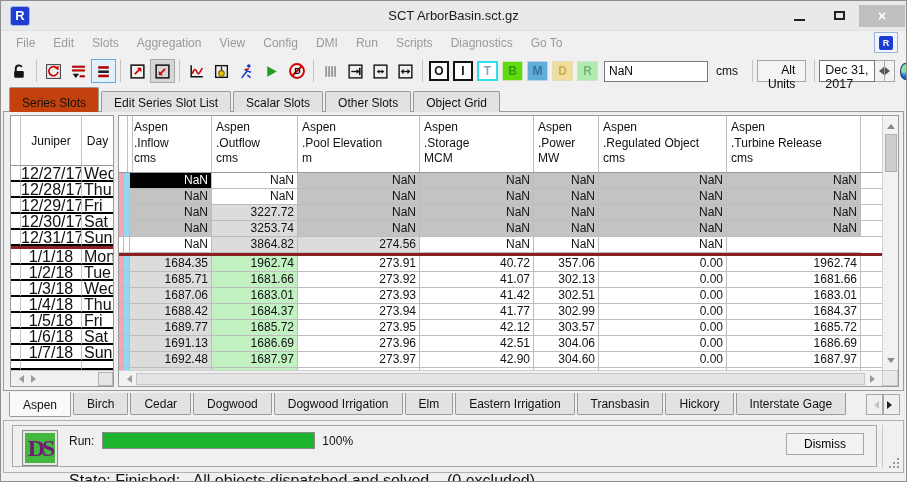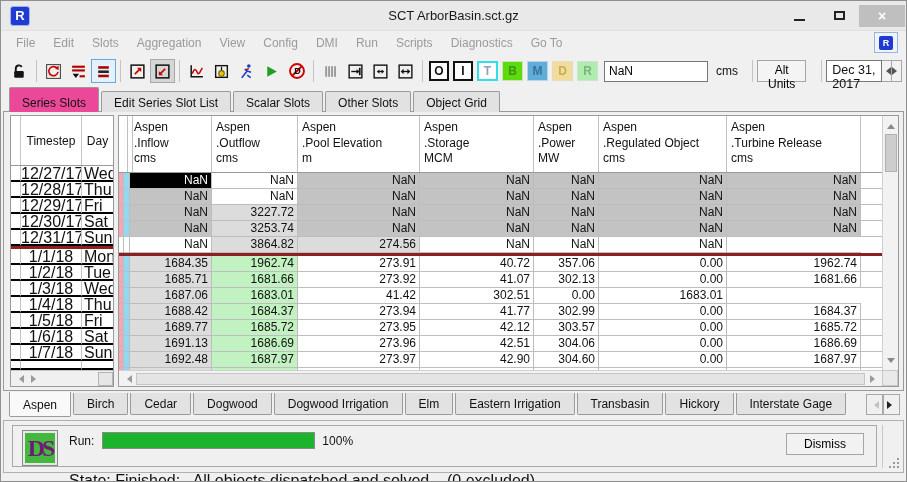--- a/index.html
+++ b/index.html
@@ -43,36 +43,36 @@
   .fb-o,.fb-i { background:#fff; border:2px solid #111; color:#111; width:20px; }
   .fb-t { background:#fff; border:2px solid #30dfe8; color:#8ba2bc; }
   .fb-b { background:#5cdc0c; color:#3f9414; border:1px solid #cde4b4; }
   .fb-m { background:#5fadd8; color:#39749c; border:1px solid #bcd4e4; }
   .fb-d { background:#f0dc9b; color:#c9ab56; border:1px solid #e4dcbc; }
   .fb-r { background:#b0ecb0; color:#7cb47c; border:1px solid #cce4cc; }
   .nan-input { width:104px; height:21px; border:1px solid #767676; padding:1px 4px; font-size:12px;
                font-family:"Liberation Sans",sans-serif; margin-left:4px; }
   .units-label { margin:0 10px 0 8px; }
   .alt-units { height:22px; padding:2px 10px; border:1px solid #a6a6a6; background:#f4f4f4; font-size:12px;
-               margin-right:11px; }
+               margin-right:4px;text-align:right; }
   .date-ctl { display:flex; align-items:center; height:22px; }
   .date-box { height:22px; border:1px solid #767676; background:#fff; padding:2px 5px; font-size:12.5px; }
   .spin { width:15px; height:22px; border:1px solid #a6a6a6; border-left:none; background:#f2f2f2;
           display:flex; align-items:center; justify-content:center; }
   .tri-l { width:0; height:0; border:4px solid transparent; border-right:5px solid #555; margin-right:3px; }
   .tri-r { width:0; height:0; border:4px solid transparent; border-left:5px solid #555; margin-left:3px; }
   .globe { width:17px; height:17px; border-radius:50%; margin-left:5px;
            background:radial-gradient(circle at 35% 30%, #8fe0a0 0 28%, #2f7fd4 55%, #143a9e 100%);
            border:1px solid #0f2d7a; }
 
   
   .toptabs { display:flex; align-items:flex-end; height:25px; padding-left:8px; position:relative; z-index:2; }
   .ttab { padding:4px 12px 4px; border:1px solid #9a9a9a; border-bottom:none; background:#e2e2e2;
           margin-right:2px; height:21px; font-size:12px; border-radius:2px 2px 0 0; }
-  .ttab.active { background:#ec4899; height:25px; padding-top:8px; position:relative; top:0; }
+  .ttab.active { background:#c2410c; height:25px; padding-top:8px; position:relative; top:0; }
 
   
   .pane-frame { margin:0 2px; border:1px solid #9a9a9a; background:#f0f0f0; height:280px; position:relative;
                 margin-top:-1px; padding:3px 4px; display:flex; }
   .frozen { width:104px; border:1px solid #9a9a9a; background:#fff; margin-left:2px; display:flex; flex-direction:column; }
   .f-hdr { height:57px; display:grid; grid-template-columns:10px 61px 31px; border-bottom:1px solid #9a9a9a; }
   .f-hdr div { display:flex; align-items:center; justify-content:center; font-size:12px; border-right:1px solid #c6c6c6; }
   .f-rows { flex:0 0 auto; }
   .f-row { height:16px; display:grid; grid-template-columns:10px 61px 31px; }
   .f-row div { border-right:1px solid #c6c6c6; border-bottom:2px solid #000000; font-size:16px; line-height:15px;
@@ -341,21 +341,21 @@
       <div class="ttab">Scalar Slots</div>
       <div class="ttab">Other Slots</div>
       <div class="ttab">Object Grid</div>
     </div>
 
   <div class="pane-frame">
 
     <div class="frozen">
       <div class="f-hdr">
         <div></div>
-        <div>Timestep</div>
+        <div>Juniper</div>
         <div style="border-right:none">Day</div>
       </div>
       <div class="f-rows" id="frozen-rows">
           <div class="f-row">
             <div></div>
             <div class="f-date">12/27/17</div>
             <div class="f-day" style="border-right:none">Wed</div>
           </div>
           <div class="f-row">
             <div></div>
@@ -555,20 +555,21 @@
               <div class="cell cs-out">302.13</div>
               <div class="cell cs-out">0.00</div>
               <div class="cell cs-out">1681.66</div>
               <div class="cell cs-out" style="border-right:none"></div>
             </div>
             <div class="d-row" style="grid-template-columns: 5px 6px 82px 86px 122px 114px 65px 128px 134px 1fr;">
               <div class="strip strip-pink"></div>
               <div class="strip strip-blue"></div>
               <div class="cell cs-inp">1687.06</div>
               <div class="cell cs-grn">1683.01</div>
+              <div class="cell cs-out">273.93</div>
               <div class="cell cs-out">41.42</div>
               <div class="cell cs-out">302.51</div>
               <div class="cell cs-out">0.00</div>
               <div class="cell cs-out">1683.01</div>
               <div class="cell cs-out" style="border-right:none"></div>
             </div>
             <div class="d-row" style="grid-template-columns: 5px 6px 82px 86px 122px 114px 65px 128px 134px 1fr;">
               <div class="strip strip-pink"></div>
               <div class="strip strip-blue"></div>
               <div class="cell cs-inp">1688.42</div>

